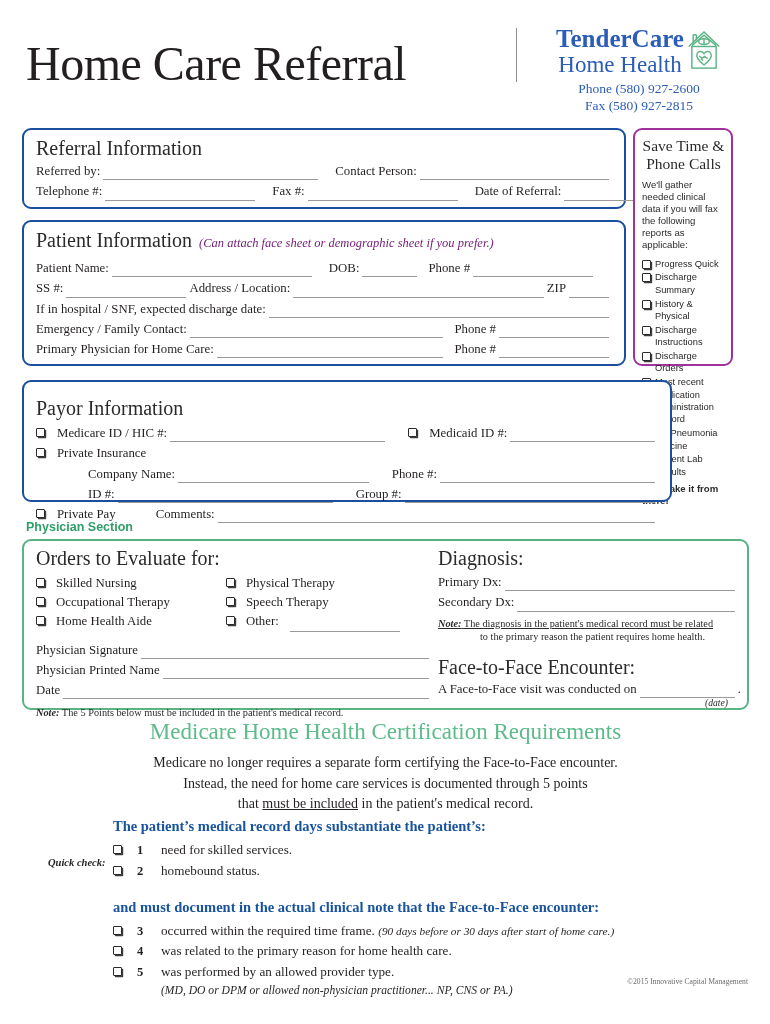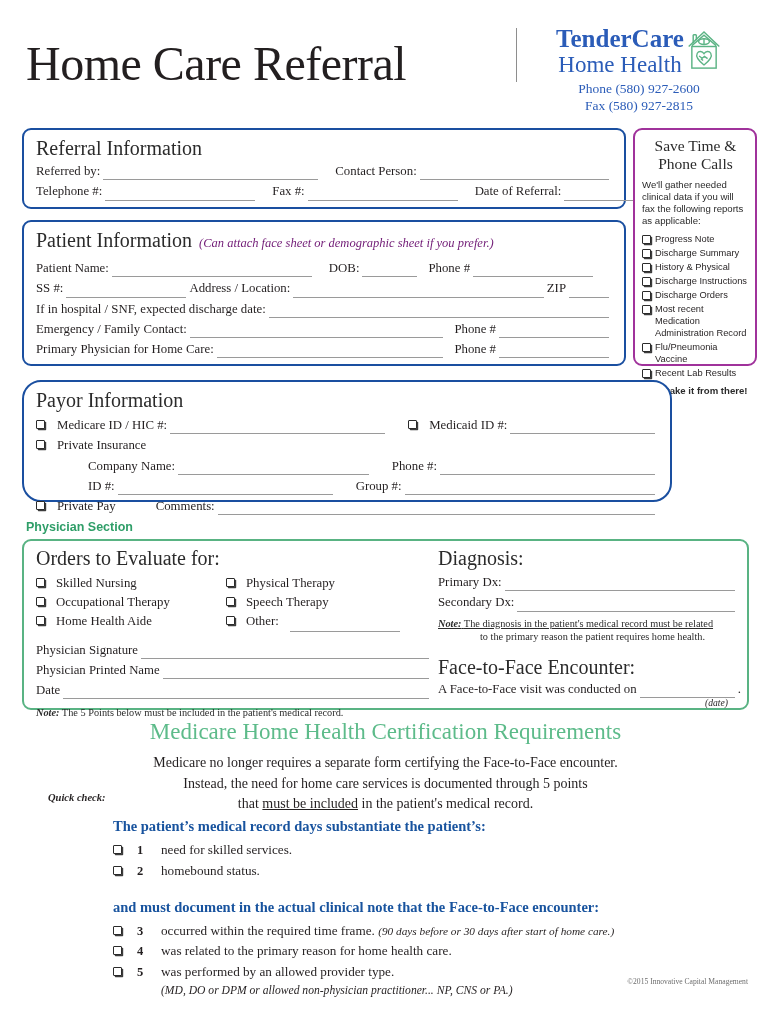--- a/index.html
+++ b/index.html
@@ -133,21 +133,21 @@
   .med-head {
     text-align:center; font-size:23px; line-height:1.15;
     color:#5dbb8a; font-family:"Liberation Serif", serif;
   }
   .med-para {
     text-align:center; font-size:14px; line-height:1.45;
     color:#231f20; margin-top:8px;
   }
   .med-para u { text-decoration:underline; }
   .quick {
-    position:absolute; left:48px; top:792px;
+    position:absolute; left:48px; top:857px;
     font-size:10.5px; font-style:italic; font-weight:700; color:#231f20;
     font-family:"Liberation Serif", serif;
   }
   .blue-head {
     font-family:"Liberation Serif", serif; font-weight:700;
     font-size:14.5px; color:#18539e; line-height:1.2;
   }
   .pt-row { display:flex; align-items:baseline; font-size:13.2px; line-height:1.55; }
   .pt-cb { flex:0 0 24px; }
   .pt-num { flex:0 0 24px; font-weight:700; font-size:12.5px; }
@@ -259,30 +259,30 @@
 
     <div class="frow">
       <span class="lbl">Primary Physician for Home Care:</span>
       <span class="fill"></span>
       <span class="gap8"></span>
       <span class="lbl">Phone #</span>
       <span class="fill w110"></span>
     </div>
   </div>
 
-  <div class="box box-magenta" style="left:633px; top:128px; width:124px; height:238px; padding:7px 6px 0 7px;">
+  <div class="box box-magenta" style="left:633px; top:128px; width:100px; height:238px; padding:7px 6px 0 7px;">
     <div class="side-title">
       <div>Save Time &amp;</div>
       <div>Phone Calls</div>
     </div>
     <div class="side-body">We'll gather needed clinical data if you will fax the following reports as applicable:</div>
     <div class="side-list">
       <div class="side-item">
         <span class="cb"></span>
-        <span>Progress Note</span>
+        <span>Progress Quick</span>
       </div>
       <div class="side-item">
         <span class="cb"></span>
         <span>Discharge Summary</span>
       </div>
       <div class="side-item">
         <span class="cb"></span>
         <span>History &amp; Physical</span>
       </div>
       <div class="side-item">
@@ -302,21 +302,21 @@
         <span>Flu/Pneumonia Vaccine</span>
       </div>
       <div class="side-item">
         <span class="cb"></span>
         <span>Recent Lab Results</span>
       </div>
     </div>
     <div class="side-foot">We'll take it from there!</div>
   </div>
 
-  <div class="box box-blue" style="left:22px; top:380px; width:650px; height:122px; padding:7px 12px 0 12px;border-radius:19px;">
+  <div class="box box-blue" style="left:22px; top:380px; width:650px; height:122px; padding:15px 12px 0 12px;">
     <div class="box-title">Payor Information</div>
 
     <div class="frow" style="margin-top:5px;">
       <span class="cb" style="margin-right:12px;"></span>
       <span class="lbl">Medicare ID / HIC #:</span>
       <span class="fill w215"></span>
       <span class="gap20"></span>
       <span class="cb" style="margin-right:12px;"></span>
       <span class="lbl">Medicaid ID #:</span>
       <span class="fill"></span>

